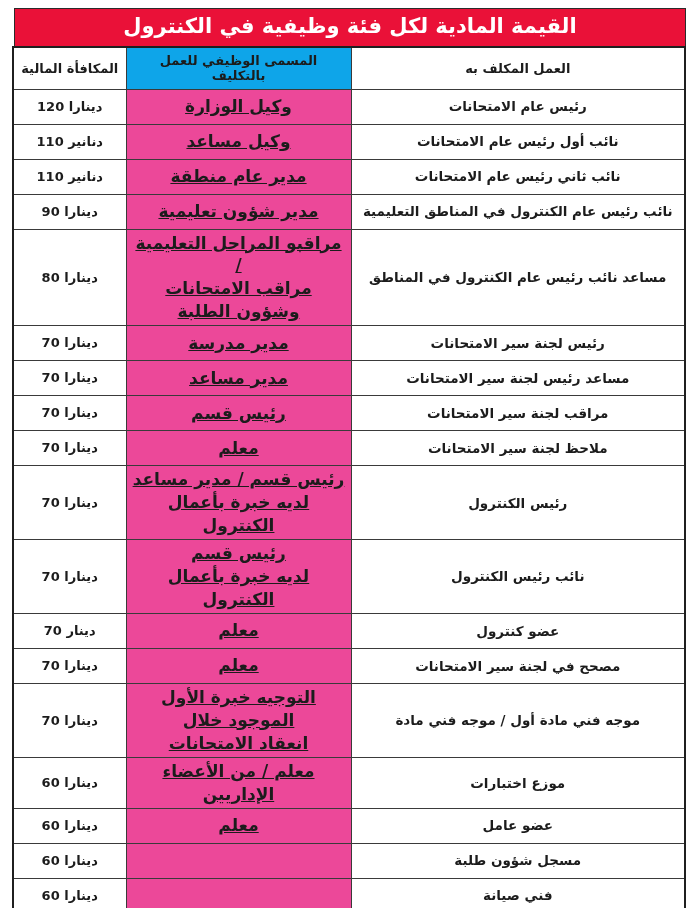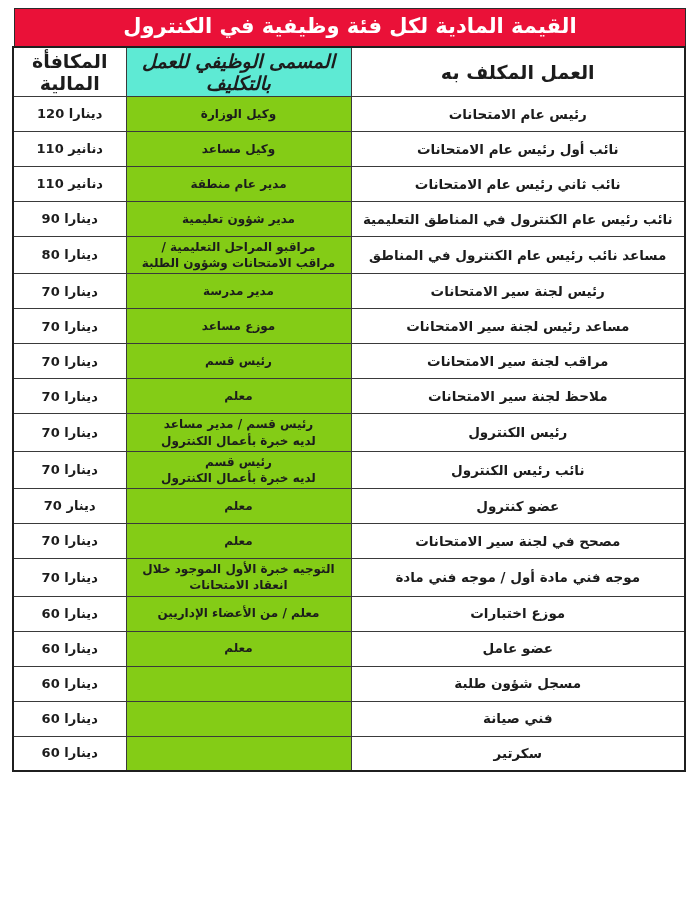--- a/index.html
+++ b/index.html
@@ -46,31 +46,31 @@
     color: #1c1c1c;
     padding: 2px 5px;
     white-space: pre-line;
     box-sizing: border-box;
   }
   col.c-work  { width: 334px; }
   col.c-title { width: 225px; }
   col.c-amount{ width: 113px; }
   thead th {
     height: 42px;
-    font-size: 19px;
+    font-size: 13px;
     background: #ffffff;
   }
-  thead th.title-col { background: #5eead4; font-style: italic; }
+  thead th.title-col { background: #0ea5e9; }
   tbody td {
     height: 35px;
     font-size: 13px;
     line-height: 1.35;
   }
   tbody td.work   { background: #ffffff; font-size: 13.5px; margin-left: 22px; }
-  tbody td.title  { background: #84cc16; font-size: 12px; }
+  tbody td.title  { background: #ec4899; font-size: 17px; text-decoration: underline; }
   tbody td.amount { background: #ffffff; direction: ltr; font-size: 13px; }
 </style>
 </head>
 <body>
 
 <div class="page">
   <div class="doc">
 
     <div class="title-bar">القيمة المادية لكل فئة وظيفية في الكنترول</div>
 
@@ -114,21 +114,21 @@
 مراقب الامتحانات وشؤون الطلبة</td>
             <td class="amount">80 دينارا</td>
           </tr>
           <tr>
             <td class="work">رئيس لجنة سير الامتحانات</td>
             <td class="title">مدير مدرسة</td>
             <td class="amount">70 دينارا</td>
           </tr>
           <tr>
             <td class="work">مساعد رئيس لجنة سير الامتحانات</td>
-            <td class="title">موزع مساعد</td>
+            <td class="title">مدير مساعد</td>
             <td class="amount">70 دينارا</td>
           </tr>
           <tr>
             <td class="work">مراقب لجنة سير الامتحانات</td>
             <td class="title">رئيس قسم</td>
             <td class="amount">70 دينارا</td>
           </tr>
           <tr>
             <td class="work">ملاحظ لجنة سير الامتحانات</td>
             <td class="title">معلم</td>

